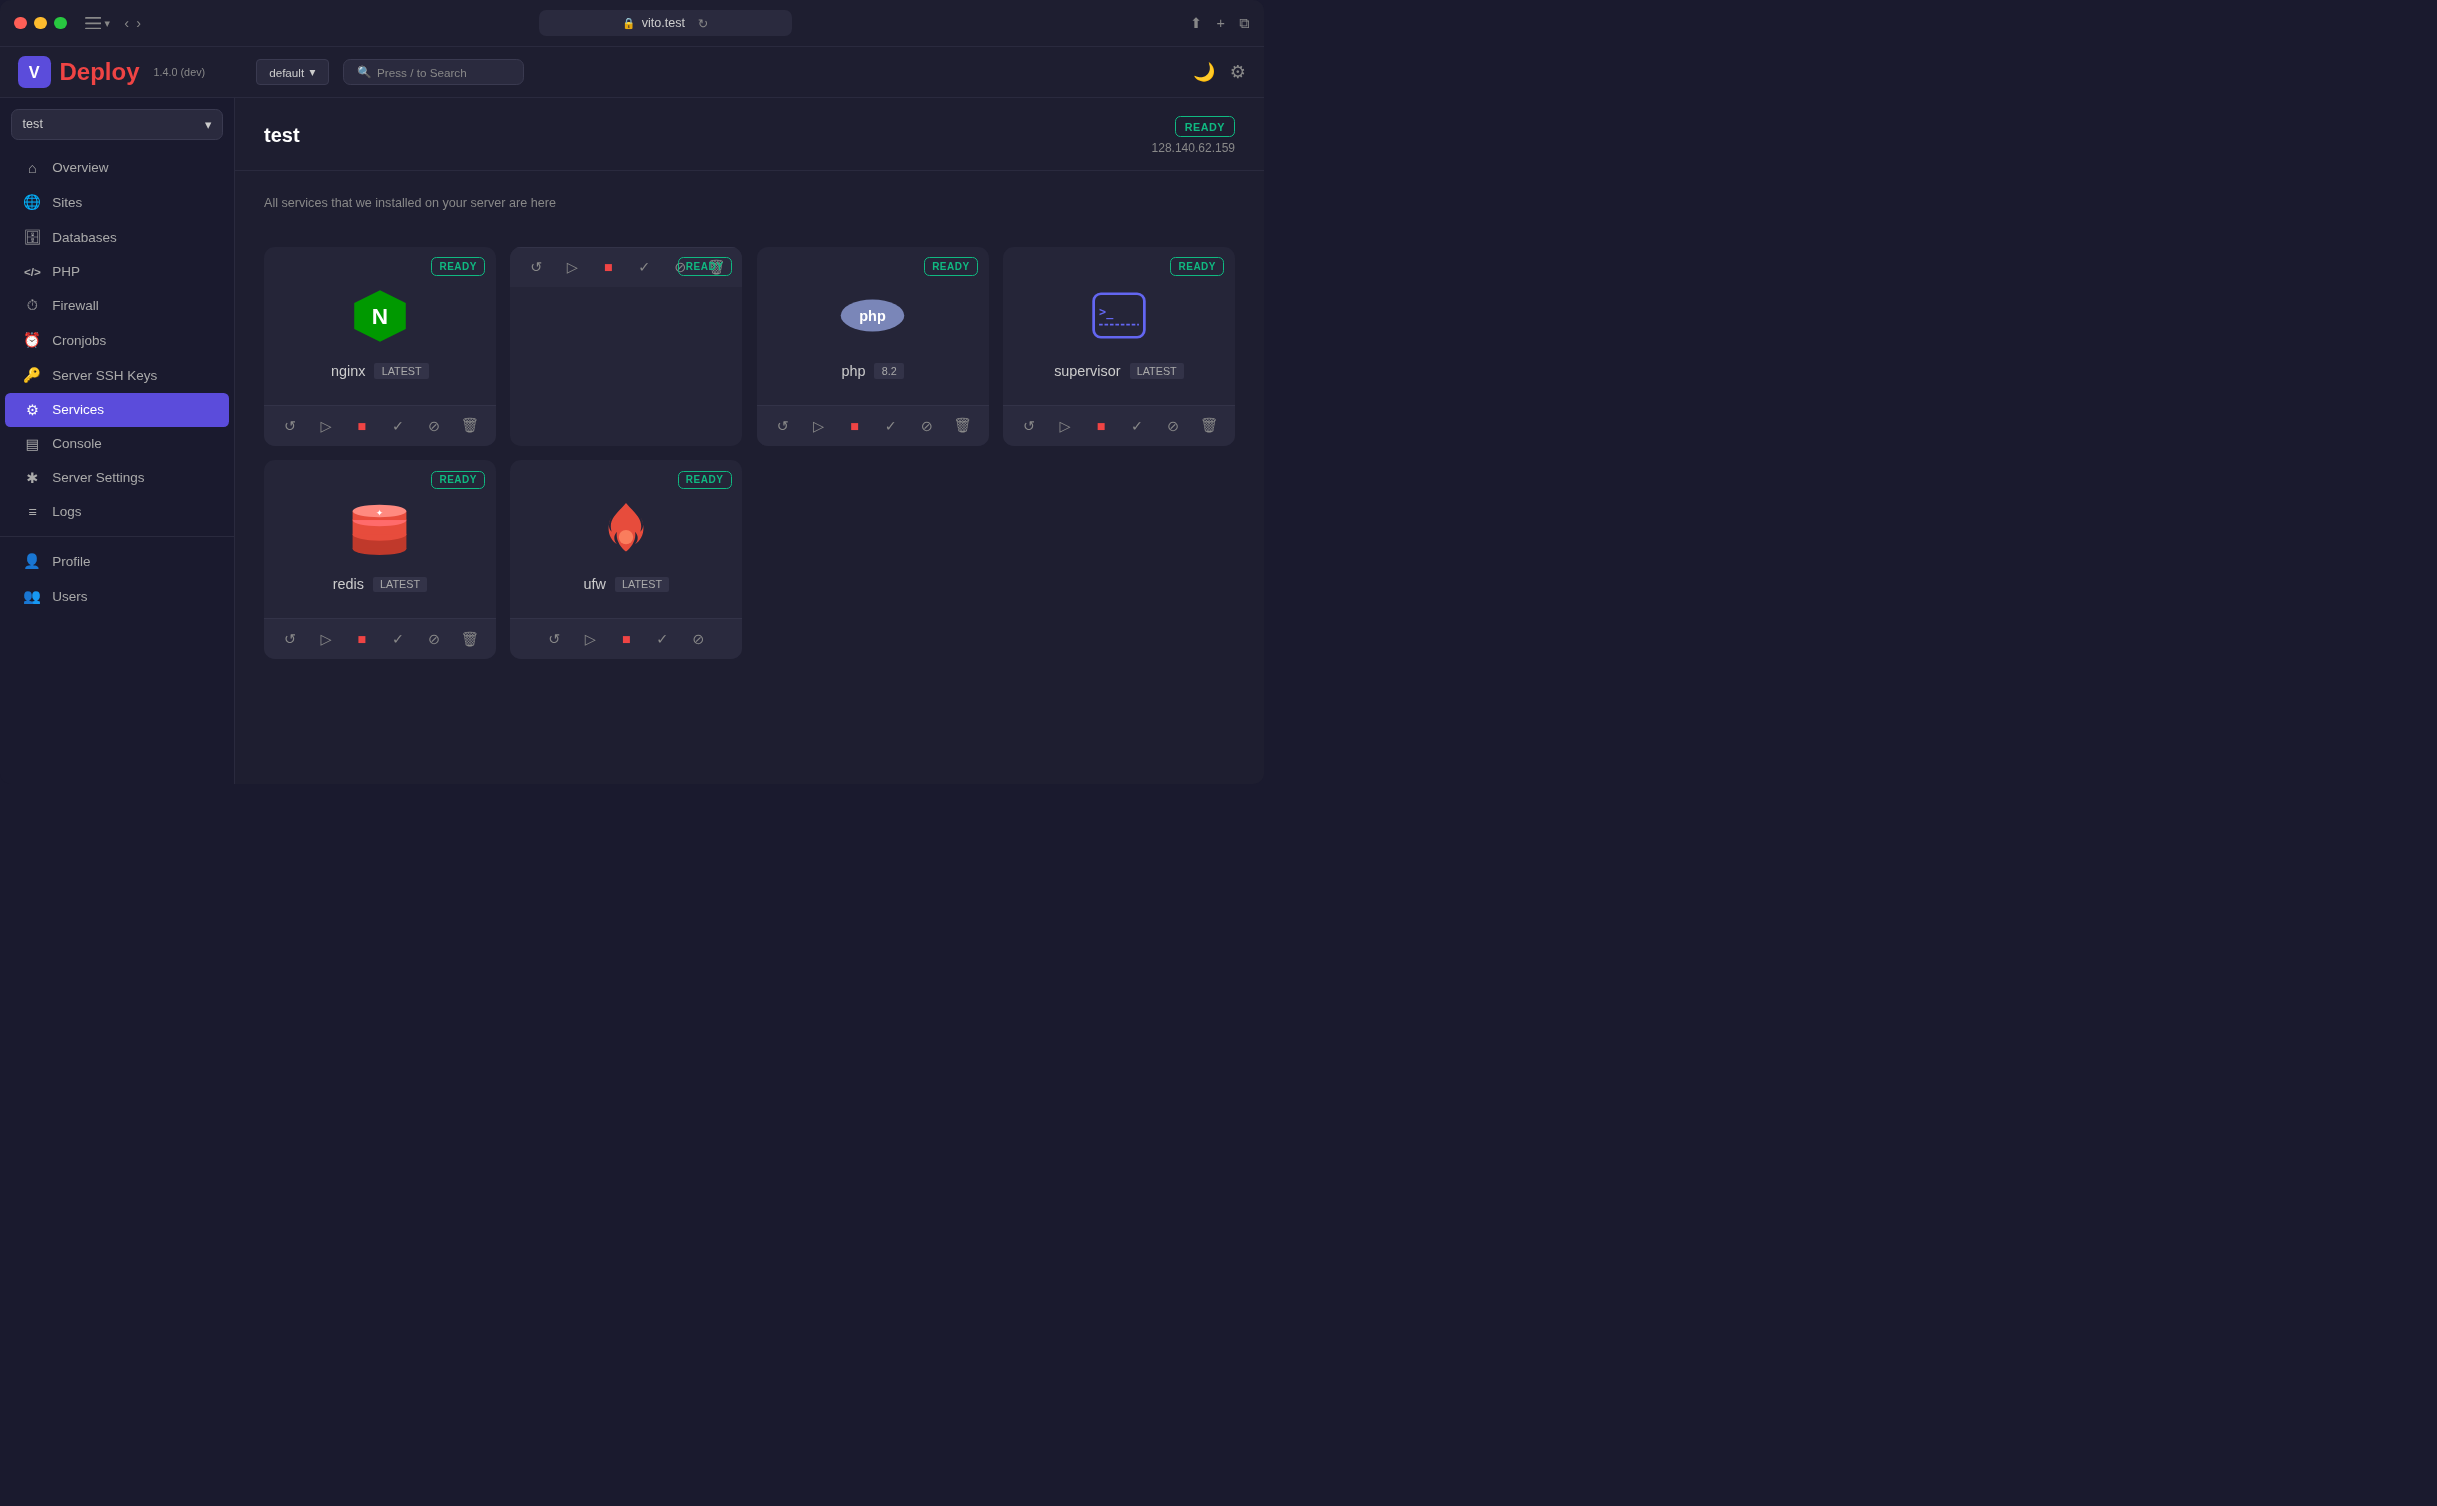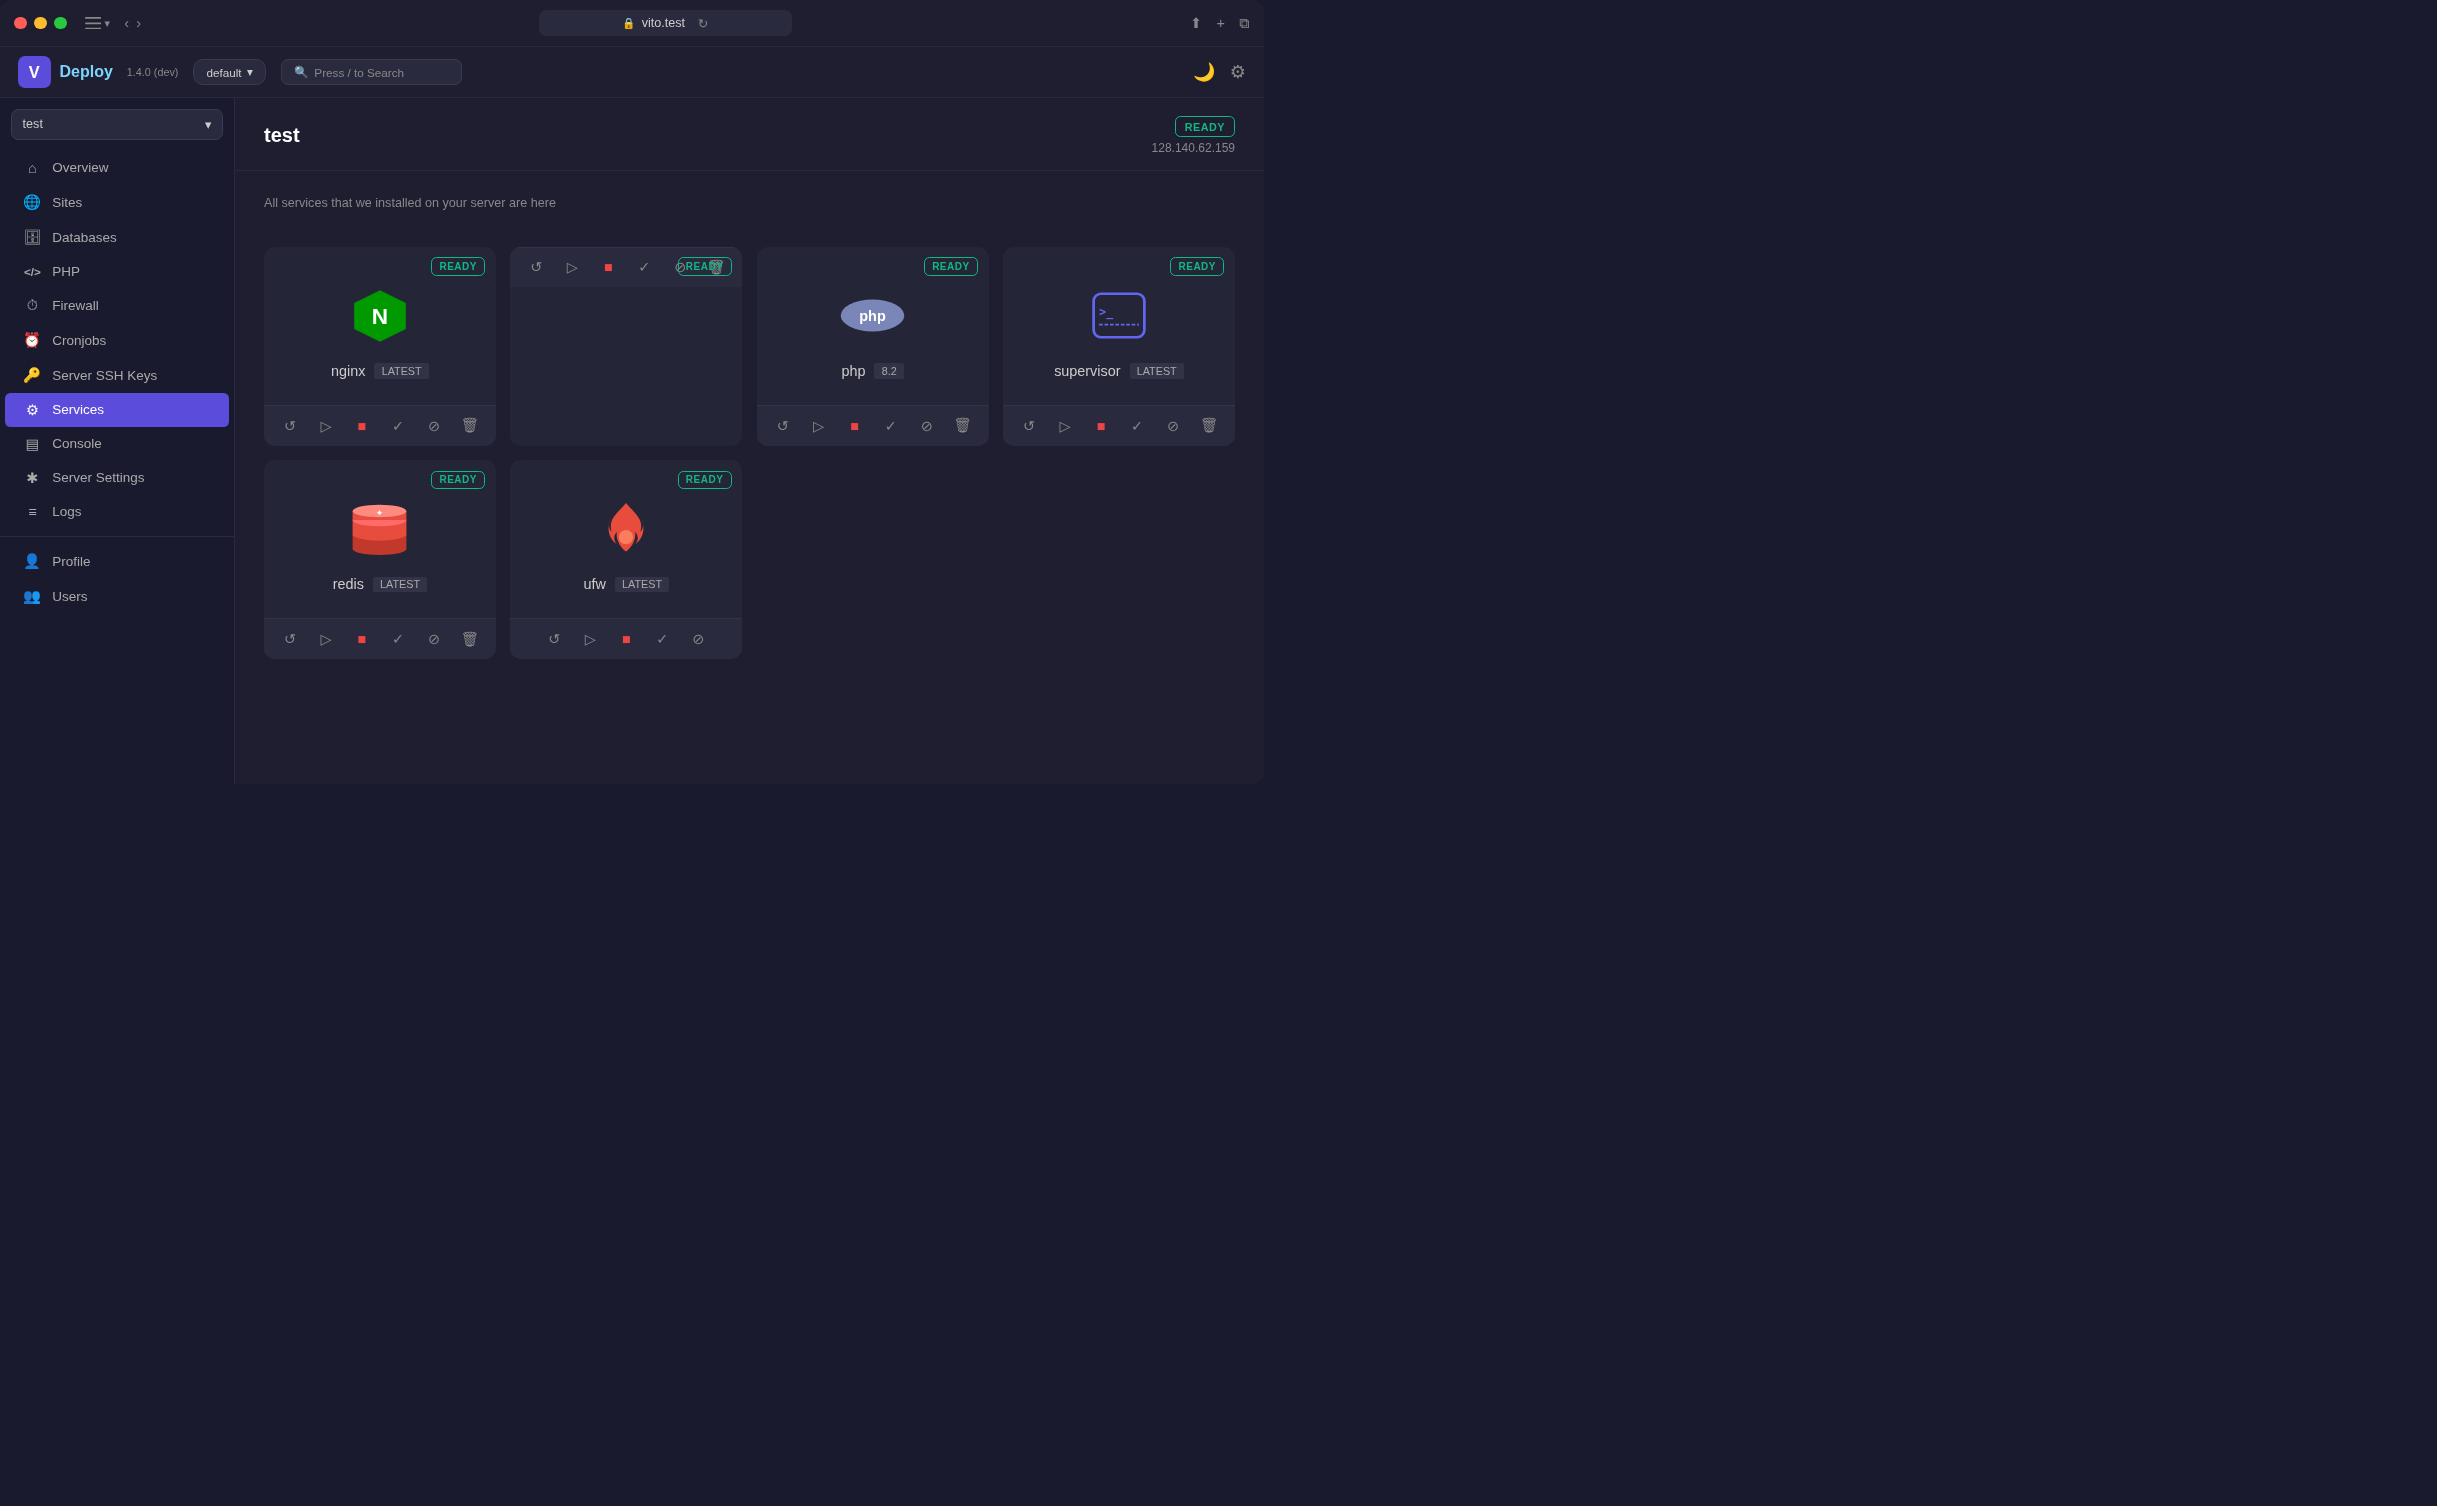--- a/index.html
+++ b/index.html
@@ -99,40 +99,41 @@
       background: #5b4cdb;
       border-radius: 7.2px;
       display: flex;
       align-items: center;
       justify-content: center;
       font-weight: 700;
       font-size: 16.3px;
       color: white;
     }
     .logo-text {
-      font-size: 16px;
+      font-size: 24px;
       font-weight: 700;
-      color: #7dd3fc;
+      color: #ef4444;
     }
     .logo-version {
       font-size: 10.8px;
       color: #888;
       margin-left: 5px;
     }
     .header-btn {
       background: #2a2a3e;
       border: 0.9px solid #3a3a50;
-      border-radius: 10px;
+      border-radius: 4px;
       padding: 5.4px 12.6px;
       color: #ccc;
       font-size: 11.7px;
       cursor: pointer;
       display: flex;
       align-items: center;
       gap: 5.4px;
+      margin-left: 36px;
     }
     .header-search {
       background: #2a2a3e;
       border: 0.9px solid #3a3a50;
       border-radius: 7.2px;
       padding: 5.4px 12.6px;
       color: #888;
       font-size: 11.7px;
       cursor: pointer;
       display: flex;

